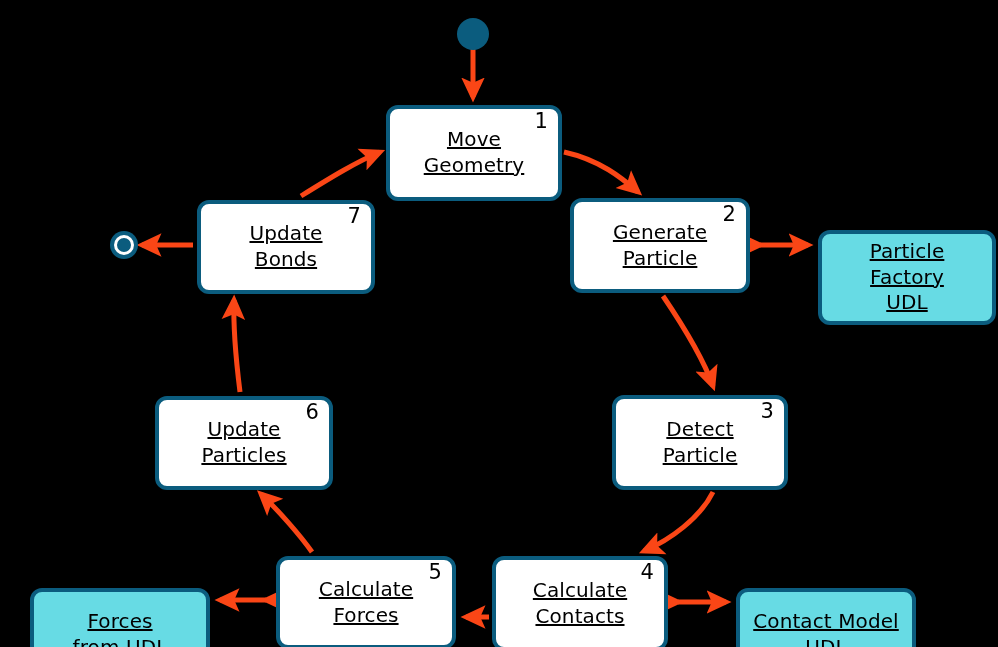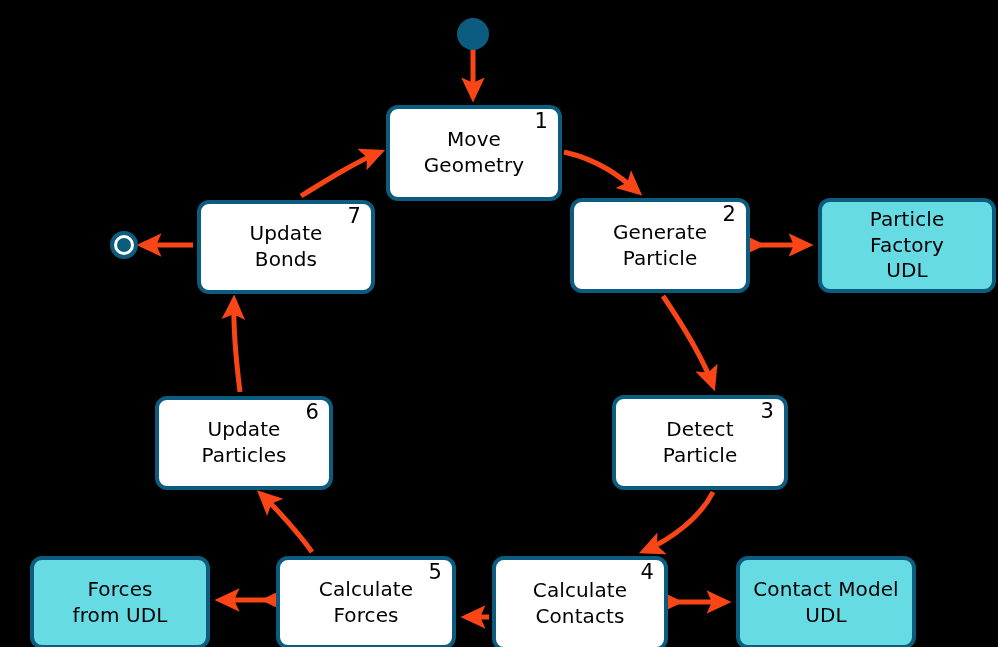--- a/index.html
+++ b/index.html
@@ -39,24 +39,26 @@
     color: #000000;
     font-size: 20px;
     line-height: 1.28;
     letter-spacing: 0.1px;
   }
   .node.process {
     background: #ffffff;
   }
   .node.udl {
     background: #67dbe4;
+    margin-top: 32px;
   }
   .node .label {
     padding: 0 10px;
     white-space: pre-line;
+    text-decoration: underline;
   }
   .node .badge {
     position: absolute;
     top: 2px;
     right: 10px;
     font-size: 21px;
     color: #000000;
     line-height: 1;
   }
   .terminal {

